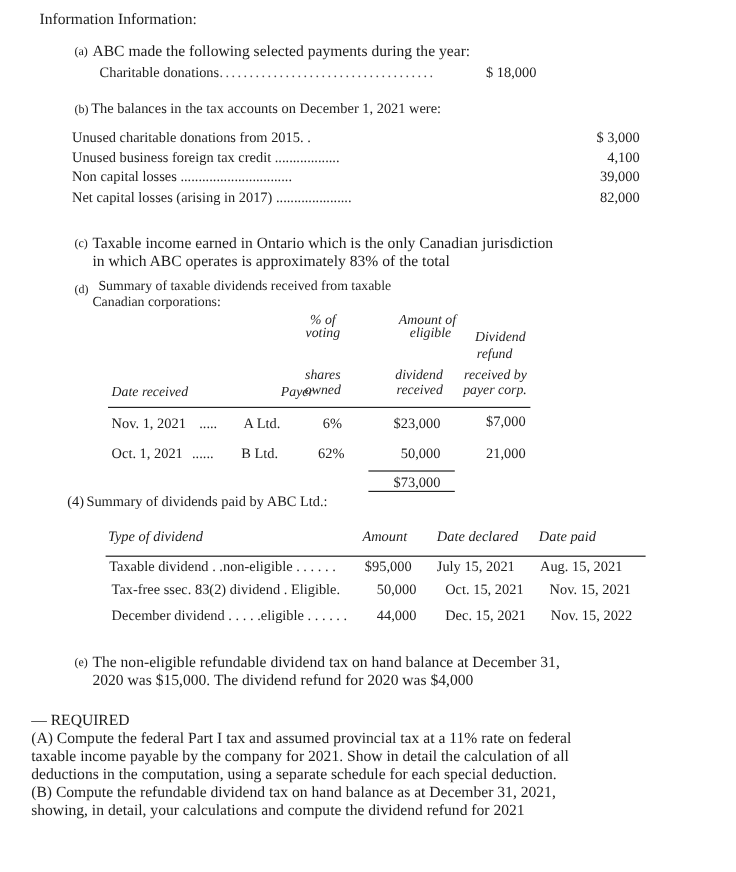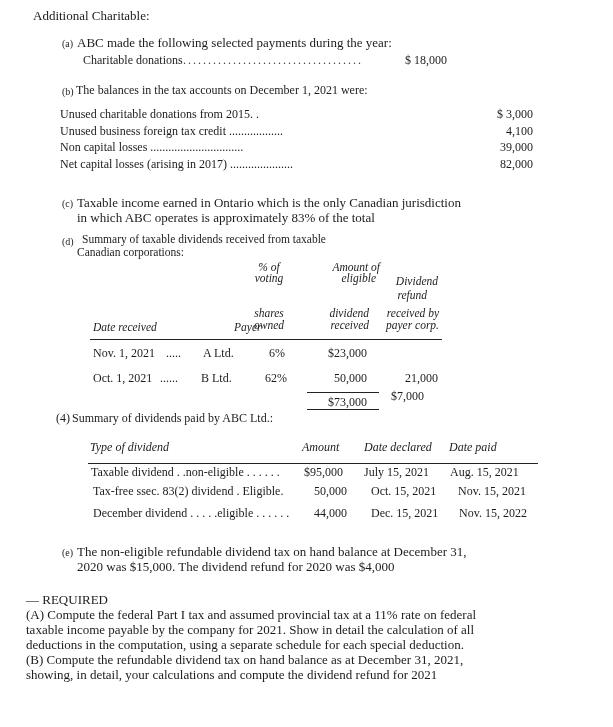--- a/index.html
+++ b/index.html
@@ -12,21 +12,21 @@
   .lbl { font-size:10px; }
   .dots { letter-spacing:2px; }
   .it { font-style:italic; }
   .r { text-align:right; }
   .c { text-align:center; }
   .rule { position:absolute; height:1px; background:#222; }
 </style>
 </head>
 <body>
 
-<div class="abs s13" style="left:33px;top:8px;">Additional Charitable:</div>
+<div class="abs s13" style="left:33px;top:8px;">Information Information:</div>
 
 <div>
   <span class="abs lbl" style="left:62px;top:38px;">(a)</span>
   <span class="abs s13" style="left:77px;top:35px;">ABC made the following selected payments during the year:</span>
   <span class="abs s12" style="left:83px;top:53px;">Charitable donations</span>
   <span class="abs s12 dots" style="left:183px;top:53px;color:#444;">....................................</span>
   <span class="abs s12" style="left:405px;top:53px;width:43px;">$ 18,000</span>
 </div>
 
 <div>
@@ -84,21 +84,21 @@
   <span class="abs s11 it" style="left:200px;top:321px;margin-left:34px;">Payer</span>
 
   <div class="rule" style="left:90px;top:339px;width:352px;"></div>
 
   <div>
     <span class="abs s12" style="left:93px;top:346px;">Nov. 1, 2021</span>
     <span class="abs s12" style="left:166px;top:346px;">.....</span>
     <span class="abs s12" style="left:203px;top:346px;">A Ltd.</span>
     <span class="abs s12 r" style="left:250px;top:346px;width:35px;">6%</span>
     <span class="abs s12 r" style="left:310px;top:346px;width:57px;">$23,000</span>
-    <span class="abs s12 r" style="left:376px;top:344px;width:48px;margin-top:45px;">$7,000</span>
+    <span class="abs s12 r" style="left:390px;top:344px;width:48px;">$7,000</span>
   </div>
   <div>
     <span class="abs s12" style="left:93px;top:371px;">Oct. 1, 2021</span>
     <span class="abs s12" style="left:160px;top:371px;">......</span>
     <span class="abs s12" style="left:201px;top:371px;">B Ltd.</span>
     <span class="abs s12 r" style="left:250px;top:371px;width:37px;">62%</span>
     <span class="abs s12 r" style="left:310px;top:371px;width:57px;">50,000</span>
     <span class="abs s12 r" style="left:390px;top:371px;width:48px;">21,000</span>
   </div>
 

